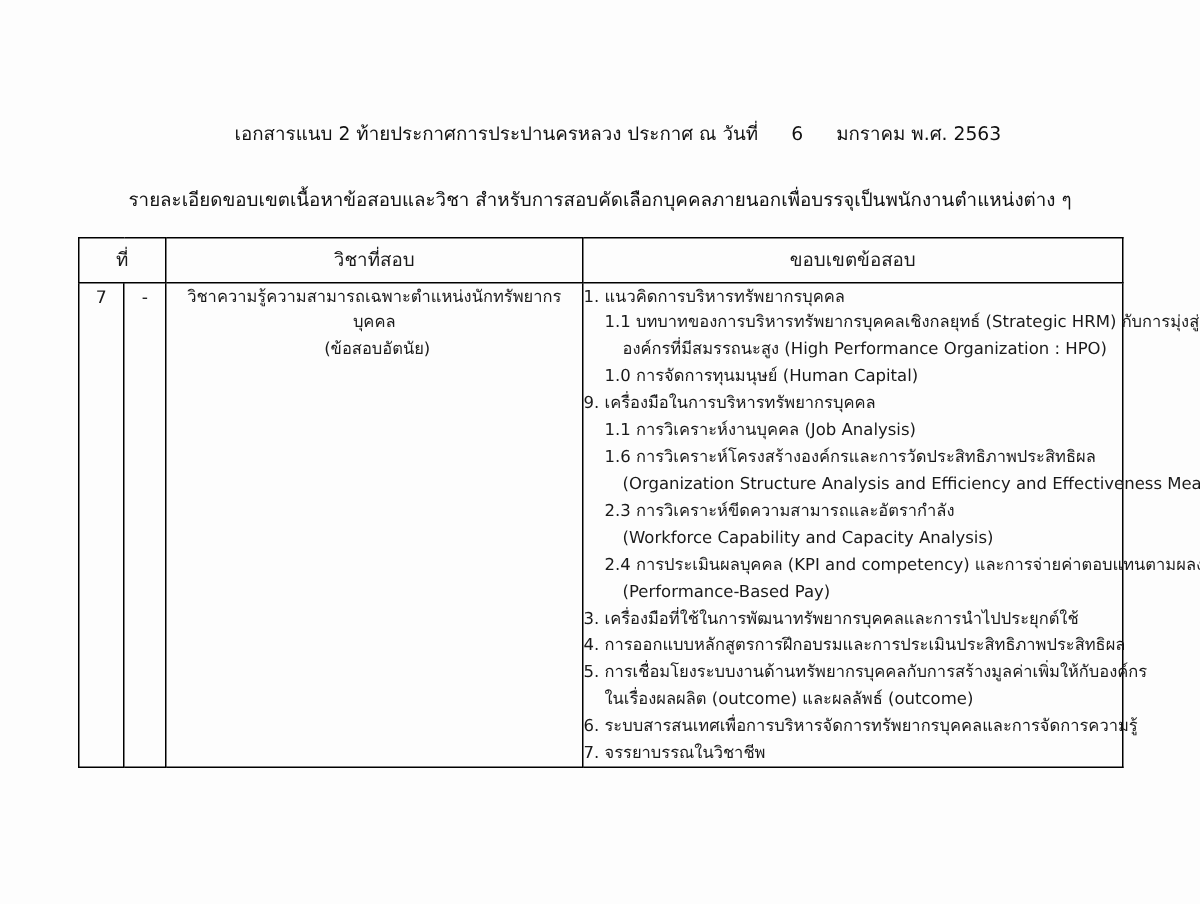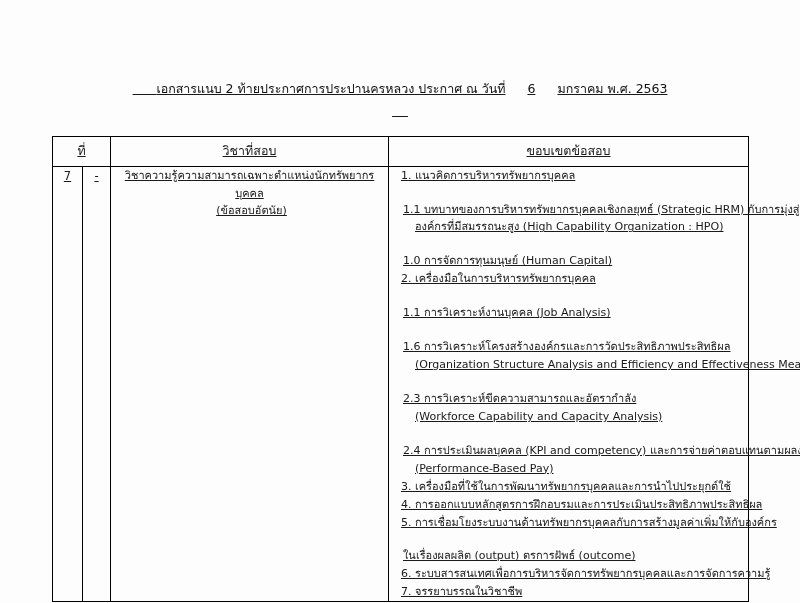--- a/index.html
+++ b/index.html
@@ -14,21 +14,20 @@
     color: #1a1a1a;
     overflow: hidden;
   }
   .page {
     position: relative;
     width: 800px;
     height: 603px;
     background: #fdfdfd;
     box-sizing: border-box;
     padding: 56px 52px 0 52px;
-    text-decoration: underline;
   }
   .header {
     text-align: center;
     font-size: 12.5px;
     line-height: 1.75;
     color: #111;
   }
   .header .line {
     white-space: pre;
   }
@@ -73,35 +72,36 @@
     padding: 6px 6px 0 6px;
     text-align: center;
   }
   td.scope {
     padding: 6px 6px 0 8px;
   }
   .ln {
     display: block;
     white-space: nowrap;
   }
-  .ind0 { padding-left: 0px; margin-left: 12px; }
-  .ind1 { padding-left: 14px; margin-top: 16px; }
+  .ind0 { padding-left: 0px; }
+  .ind1 { padding-left: 14px; }
   .ind2 { padding-left: 26px; }
   .sub-main { display: block; }
   .sub-note { display: block; padding-left: 4px; }
 </style>
 </head>
 <body>
 
 <div class="page">
 
   <div class="header">
     <div class="line">
       <span>เอกสารแนบ 2 ท้ายประกาศการประปานครหลวง ประกาศ ณ วันที่</span><span class="gap"></span><span>6</span><span class="gap"></span><span>มกราคม พ.ศ. 2563</span>
     </div>
+    <div class="line">รายละเอียดขอบเขตเนื้อหาข้อสอบและวิชา สำหรับการสอบคัดเลือกบุคคลภายนอกเพื่อบรรจุเป็นพนักงานตำแหน่งต่าง ๆ</div>
   </div>
 
   <table class="doc">
     <colgroup>
       <col class="c-no">
       <col class="c-dash">
       <col class="c-subject">
       <col class="c-scope">
     </colgroup>
     <thead>
@@ -116,34 +116,34 @@
         <td class="cell no">7</td>
         <td class="cell dash">-</td>
         <td class="cell subject">
           <span class="sub-main">วิชาความรู้ความสามารถเฉพาะตำแหน่งนักทรัพยากรบุคคล</span>
           <span class="sub-note">(ข้อสอบอัตนัย)</span>
         </td>
         <td class="cell scope">
           <div id="scope-list">
               <span class="ln ind0">1. แนวคิดการบริหารทรัพยากรบุคคล</span>
               <span class="ln ind1">1.1 บทบาทของการบริหารทรัพยากรบุคคลเชิงกลยุทธ์ (Strategic HRM) กับการมุ่งสู่</span>
-              <span class="ln ind2">องค์กรที่มีสมรรถนะสูง  (High Capability Organization : HPO)</span>
+              <span class="ln ind2">องค์กรที่มีสมรรถนะสูง  (High Performance Organization : HPO)</span>
               <span class="ln ind1">1.0 การจัดการทุนมนุษย์ (Human Capital)</span>
-              <span class="ln ind0">2. เครื่องมือในการบริหารทรัพยากรบุคคล</span>
+              <span class="ln ind0">9. เครื่องมือในการบริหารทรัพยากรบุคคล</span>
               <span class="ln ind1">1.1 การวิเคราะห์งานบุคคล (Job Analysis)</span>
               <span class="ln ind1">1.6 การวิเคราะห์โครงสร้างองค์กรและการวัดประสิทธิภาพประสิทธิผล</span>
               <span class="ln ind2">(Organization Structure Analysis and Efficiency and Effectiveness Measurement)</span>
               <span class="ln ind1">2.3 การวิเคราะห์ขีดความสามารถและอัตรากำลัง</span>
               <span class="ln ind2">(Workforce Capability and Capacity Analysis)</span>
               <span class="ln ind1">2.4 การประเมินผลบุคคล  (KPI and competency) และการจ่ายค่าตอบแทนตามผลงาน</span>
               <span class="ln ind2">(Performance-Based Pay)</span>
               <span class="ln ind0">3. เครื่องมือที่ใช้ในการพัฒนาทรัพยากรบุคคลและการนำไปประยุกต์ใช้</span>
               <span class="ln ind0">4. การออกแบบหลักสูตรการฝึกอบรมและการประเมินประสิทธิภาพประสิทธิผล</span>
               <span class="ln ind0">5. การเชื่อมโยงระบบงานด้านทรัพยากรบุคคลกับการสร้างมูลค่าเพิ่มให้กับองค์กร</span>
-              <span class="ln ind1">ในเรื่องผลผลิต (output) ตรการฝัพธ์ (outcome)</span>
+              <span class="ln ind1">ในเรื่องผลผลิต (outcome) และผลลัพธ์ (outcome)</span>
               <span class="ln ind0">6. ระบบสารสนเทศเพื่อการบริหารจัดการทรัพยากรบุคคลและการจัดการความรู้</span>
               <span class="ln ind0">7. จรรยาบรรณในวิชาชีพ</span>
             </div>
         </td>
       </tr>
     </tbody>
   </table>
 
 </div>
 

